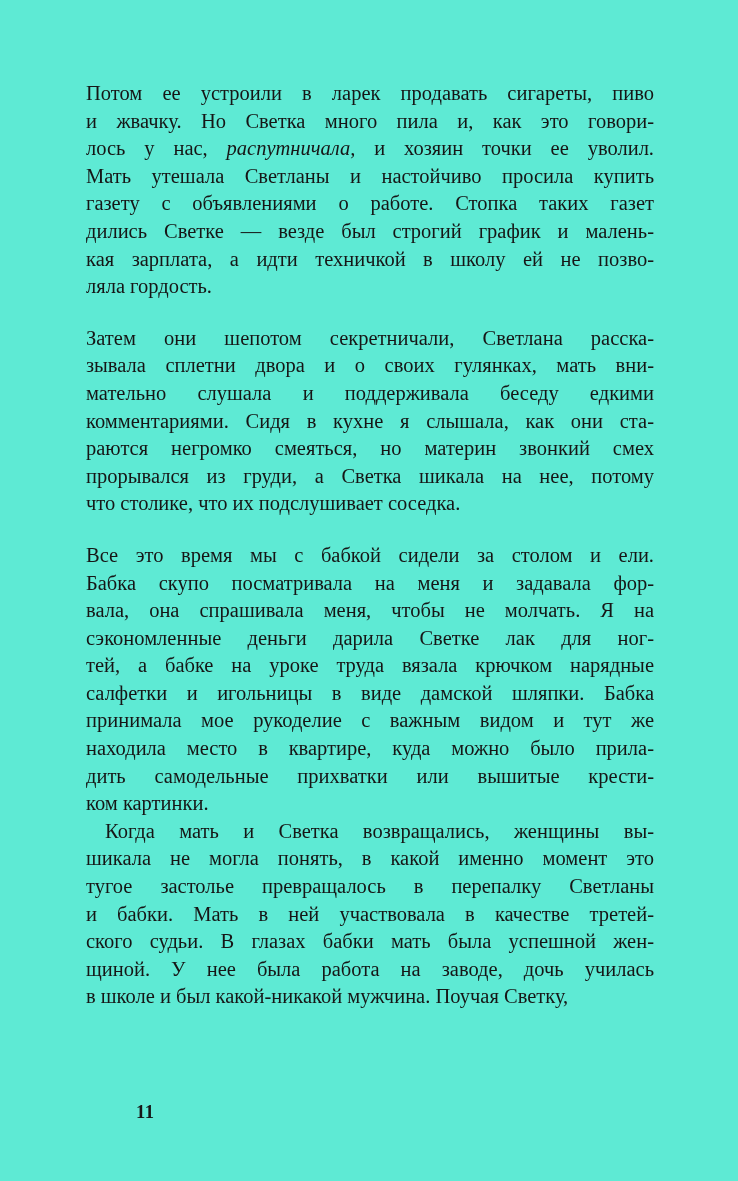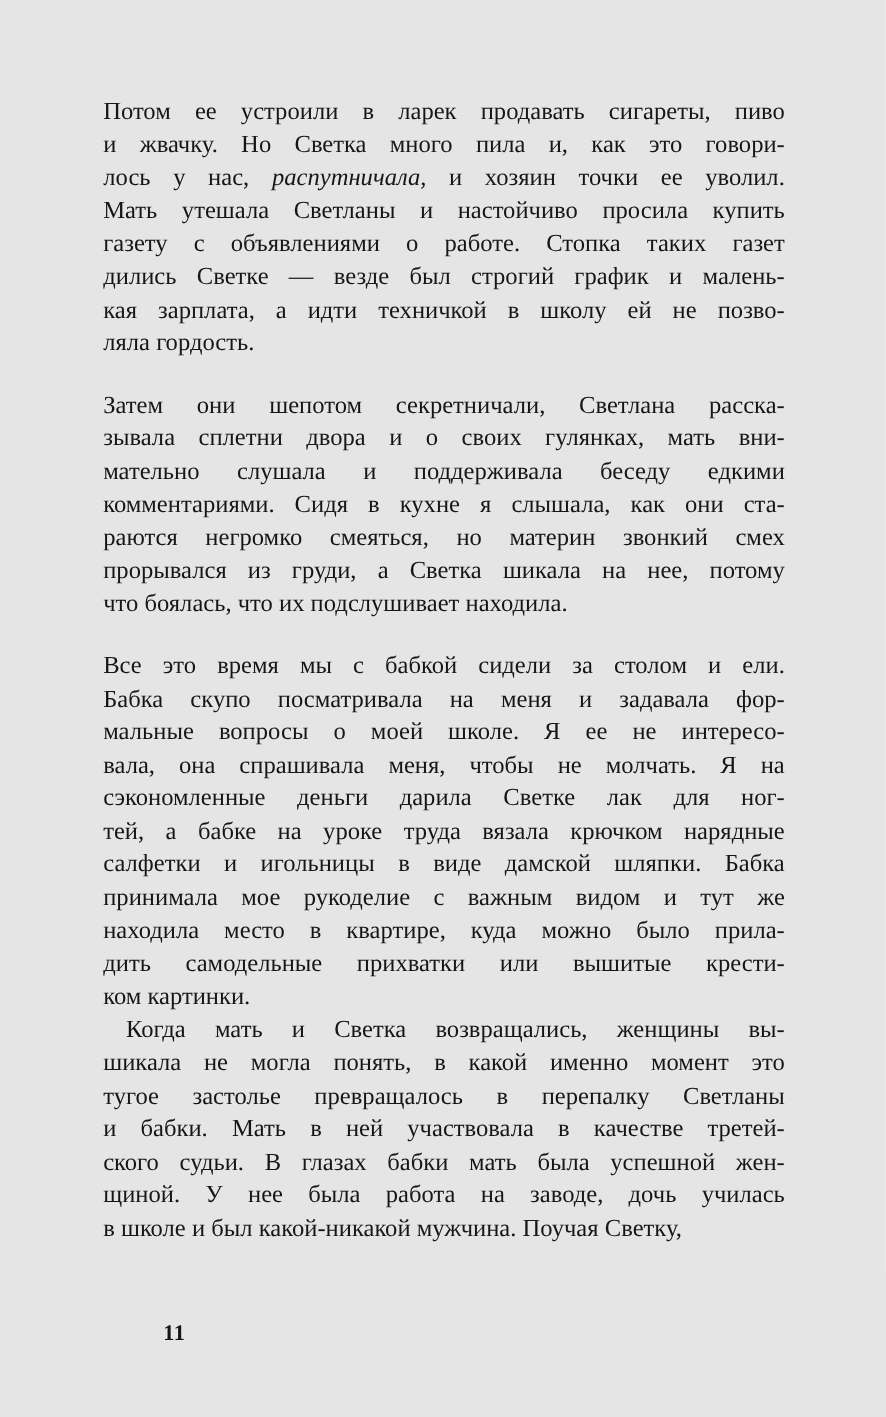--- a/index.html
+++ b/index.html
@@ -10,21 +10,21 @@
     width: 738px;
     height: 1181px;
     background: #ffffff;
     position: relative;
     font-family: "Liberation Serif", "DejaVu Serif", serif;
     overflow: hidden;
   }
   .book-page {
     position: absolute;
     inset: 0;
-    background: #e5e5e5;
+    background: #5eead4;
   }
   .text-block {
     position: absolute;
     left: 86px;
     top: 80px;
     width: 568px;
     font-size: 20.5px;
     line-height: 27.6px;
     color: #161616;
   }
@@ -72,26 +72,25 @@
         <div class="line"><span class="seg">кая зарплата, а идти техничкой в школу ей не позво-</span></div>
         <div class="line last-line"><span class="seg">ляла гордость.</span></div>
       </div>
       <div class="paragraph gap-after">
         <div class="line"><span class="seg">Затем они шепотом секретничали, Светлана расска-</span></div>
         <div class="line"><span class="seg">зывала сплетни двора и о своих гулянках, мать вни-</span></div>
         <div class="line"><span class="seg">мательно слушала и поддерживала беседу едкими</span></div>
         <div class="line"><span class="seg">комментариями. Сидя в кухне я слышала, как они ста-</span></div>
         <div class="line"><span class="seg">раются негромко смеяться, но материн звонкий смех</span></div>
         <div class="line"><span class="seg">прорывался из груди, а Светка шикала на нее, потому</span></div>
-        <div class="line last-line"><span class="seg">что боялась, что их подслушивает находила.</span></div>
+        <div class="line last-line"><span class="seg">что столике, что их подслушивает соседка.</span></div>
       </div>
       <div class="paragraph">
         <div class="line"><span class="seg">Все это время мы с бабкой сидели за столом и ели.</span></div>
         <div class="line"><span class="seg">Бабка скупо посматривала на меня и задавала фор-</span></div>
-        <div class="line"><span class="seg">мальные вопросы о моей школе. Я ее не интересо-</span></div>
         <div class="line"><span class="seg">вала, она спрашивала меня, чтобы не молчать. Я на</span></div>
         <div class="line"><span class="seg">сэкономленные деньги дарила Светке лак для ног-</span></div>
         <div class="line"><span class="seg">тей, а бабке на уроке труда вязала крючком нарядные</span></div>
         <div class="line"><span class="seg">салфетки и игольницы в виде дамской шляпки. Бабка</span></div>
         <div class="line"><span class="seg">принимала мое рукоделие с важным видом и тут же</span></div>
         <div class="line"><span class="seg">находила место в квартире, куда можно было прила-</span></div>
         <div class="line"><span class="seg">дить самодельные прихватки или вышитые крести-</span></div>
         <div class="line last-line"><span class="seg">ком картинки.</span></div>
       </div>
       <div class="paragraph">

